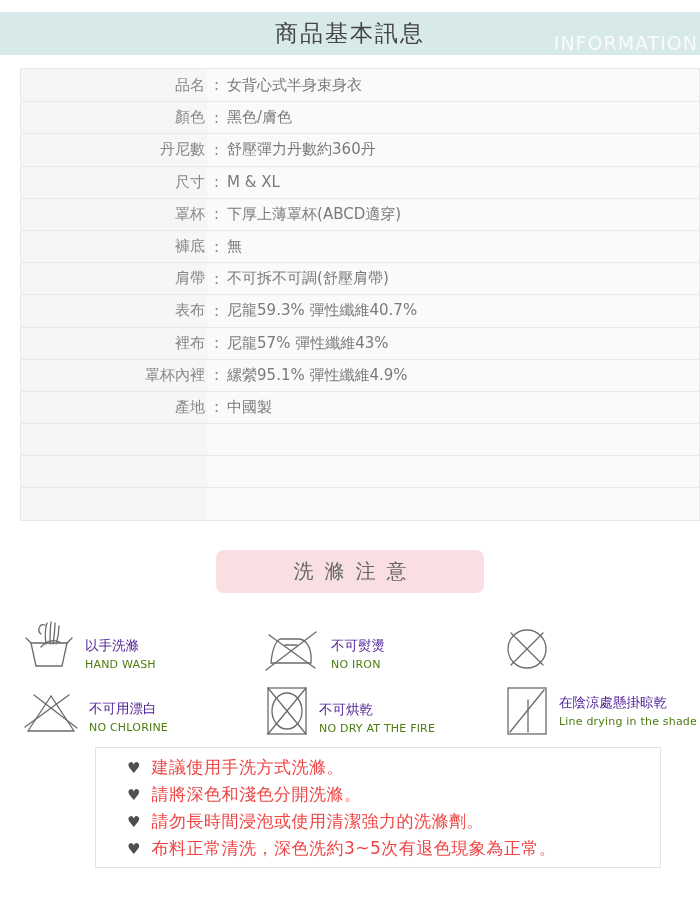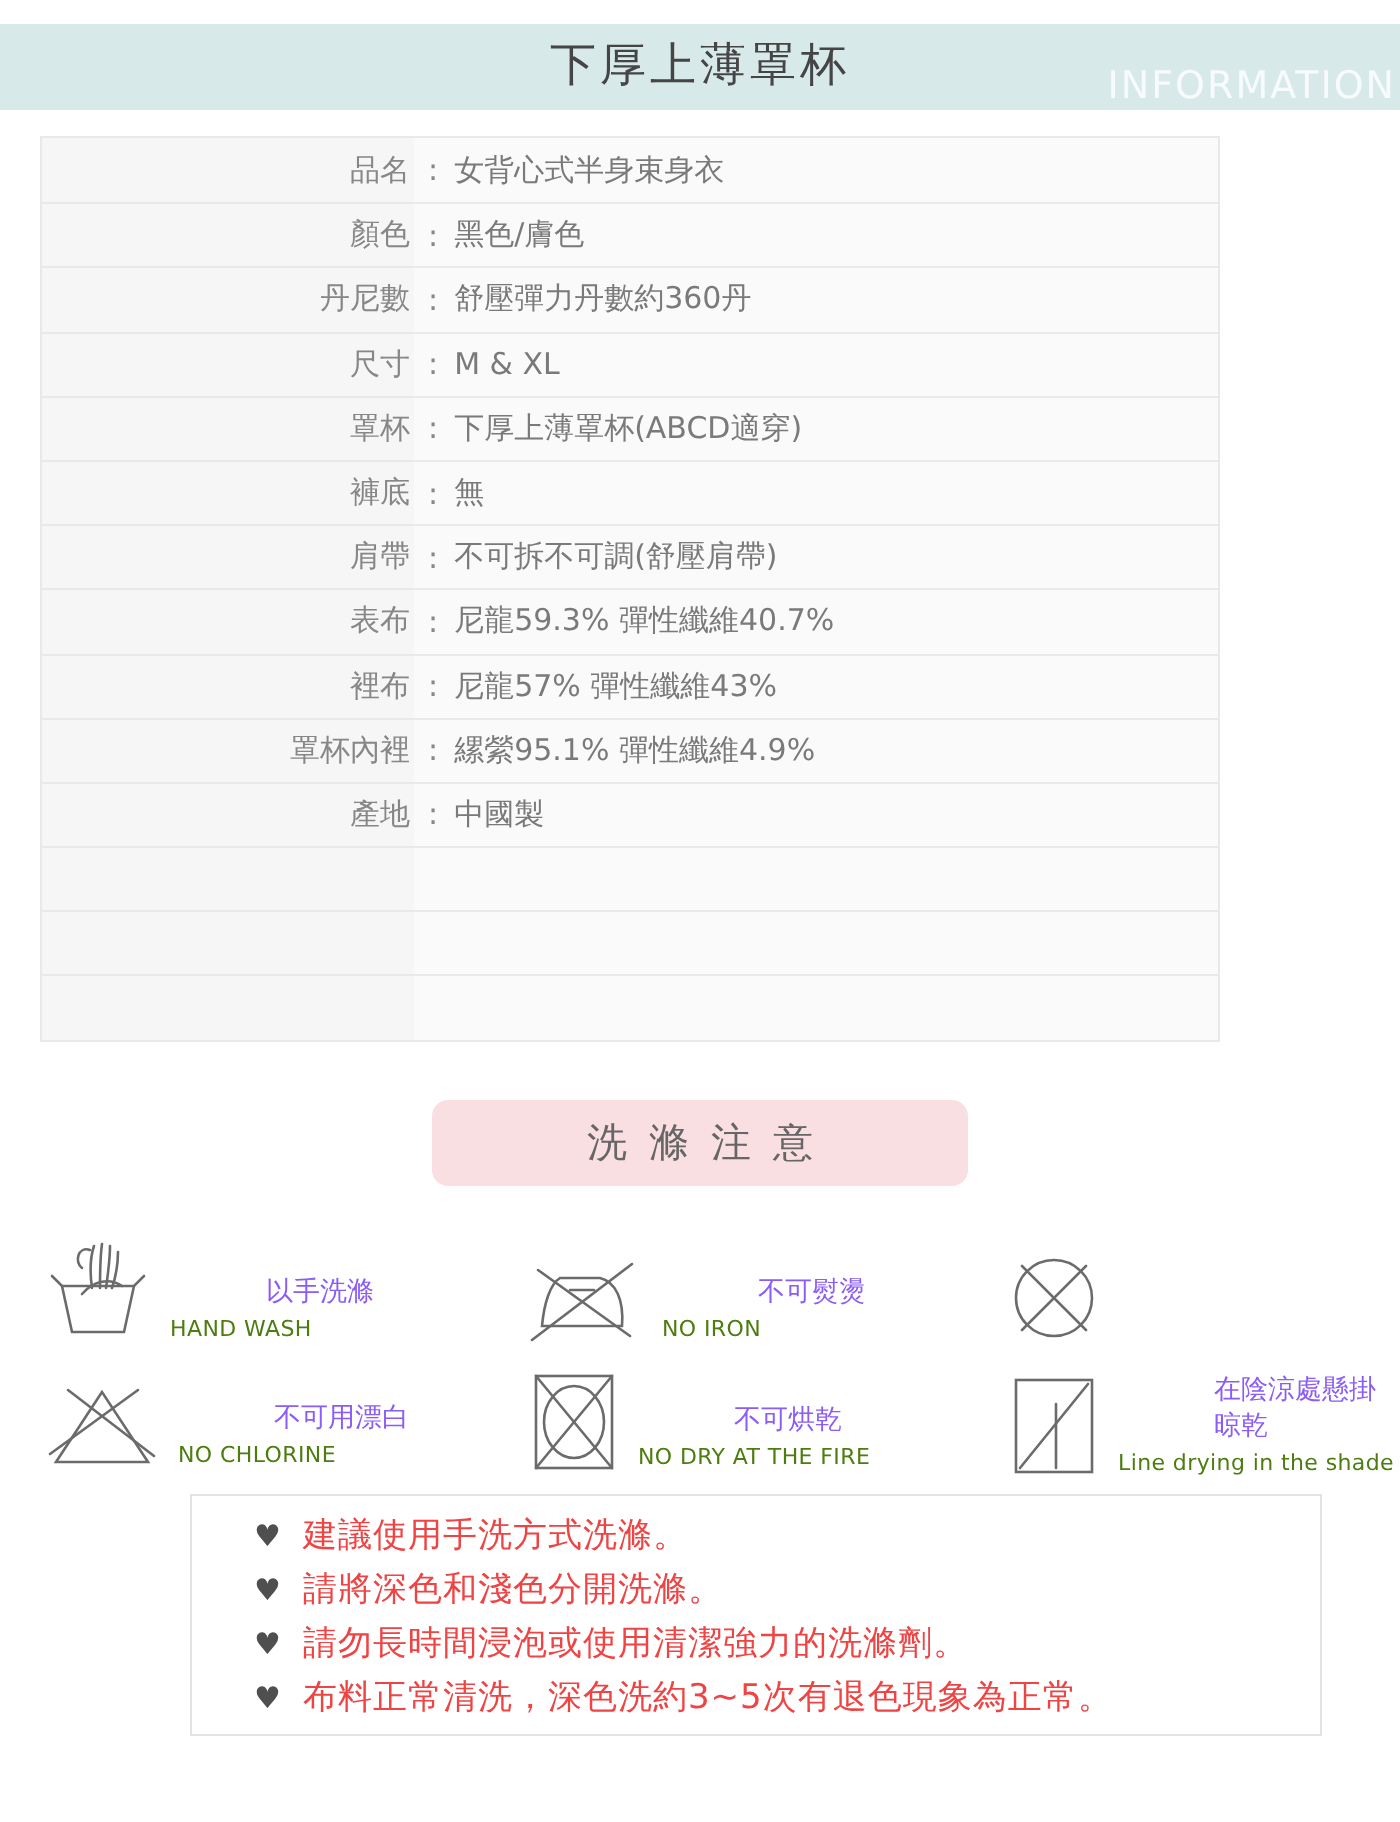--- a/index.html
+++ b/index.html
@@ -20,21 +20,21 @@
     text-align:center; line-height:43px;
     font-size:23px; letter-spacing:2px; color:#454545;
   }
   .band-watermark {
     position:absolute; right:2px; bottom:1px;
     font-size:19px; letter-spacing:1px; color:rgba(255,255,255,0.82);
   }
 
   
   .spec-table {
-    position:absolute; top:68px; left:20px; width:590px;
+    position:absolute; top:68px; left:20px; width:680px;
     border:1px solid #e9e9e9;
   }
   .spec-row { display:flex; height:32.2px; border-top:1px solid #e9e9e9; }
   .spec-row:first-child { border-top:none; }
   .spec-label {
     width:186px; background:#f6f6f6; color:#878787;
     display:flex; align-items:center; justify-content:flex-end;
     font-size:15px; padding-right:2px;
   }
   .spec-value {
@@ -50,40 +50,40 @@
     display:flex; align-items:center; justify-content:center;
   }
   .wash-banner-text {
     font-size:20px; color:#666666; letter-spacing:11px; text-indent:11px;
   }
 
   
   .care-item { position:absolute; display:flex; align-items:flex-end; gap:11px; }
   .care-item svg { display:block; stroke:#6b6b6b; fill:none; stroke-width:1.3; stroke-linecap:round; }
   .care-labels { padding-bottom:1px; }
-  .care-zh { font-size:13.5px; color:#8b5cf6; margin-bottom:3px;margin-left:48px; }
+  .care-zh { font-size:13.5px; color:#4c1d95; margin-bottom:3px; }
   .care-en { font-size:11px; color:#4d7c0f; letter-spacing:0.2px; }
 
   
   .advice-box {
     position:absolute; top:747px; left:95px; width:566px; height:121px;
     border:1px solid #e3e3e3; background:#ffffff;
     padding:6px 10px 0 31px;
   }
   .advice-row { display:flex; align-items:center; height:27px; }
   .advice-heart { font-size:15px; color:#4f4f4f; margin-right:11px; }
   .advice-text { font-size:17px; color:#ef4444; letter-spacing:0.5px; }
 </style>
 </head>
 <body>
 
 <div class="page">
 
   <div class="band">
-    <div class="band-title">下厚上薄罩杯</div>
+    <div class="band-title">商品基本訊息</div>
     <div class="band-watermark">INFORMATION</div>
   </div>
 
   <div class="spec-table">
     <div class="spec-row">
       <div class="spec-label">品名</div>
       <div class="spec-value">
           <span class="colon">:</span>
           <span>女背心式半身束身衣</span>
         </div>

